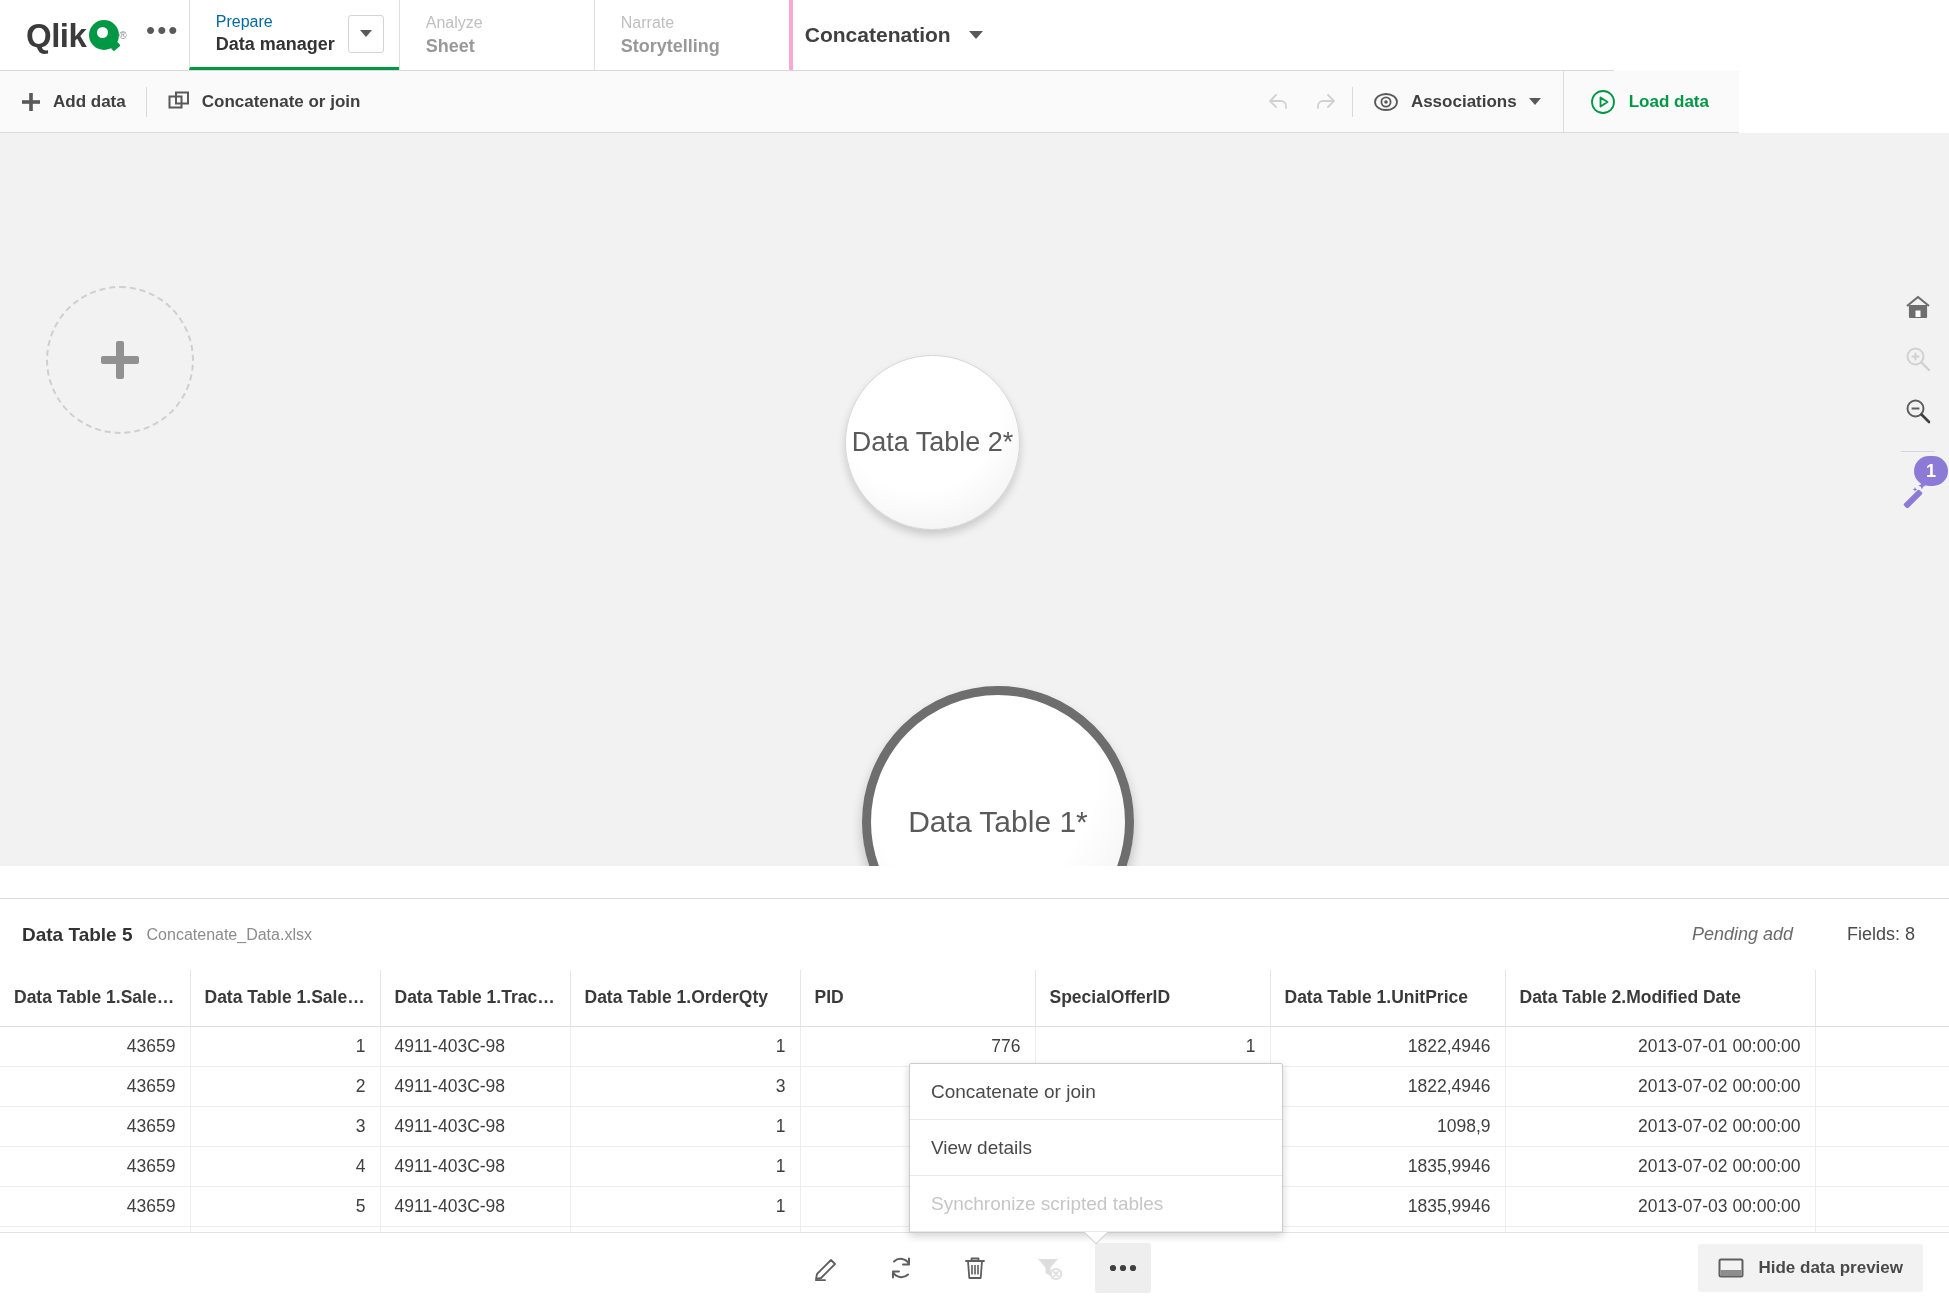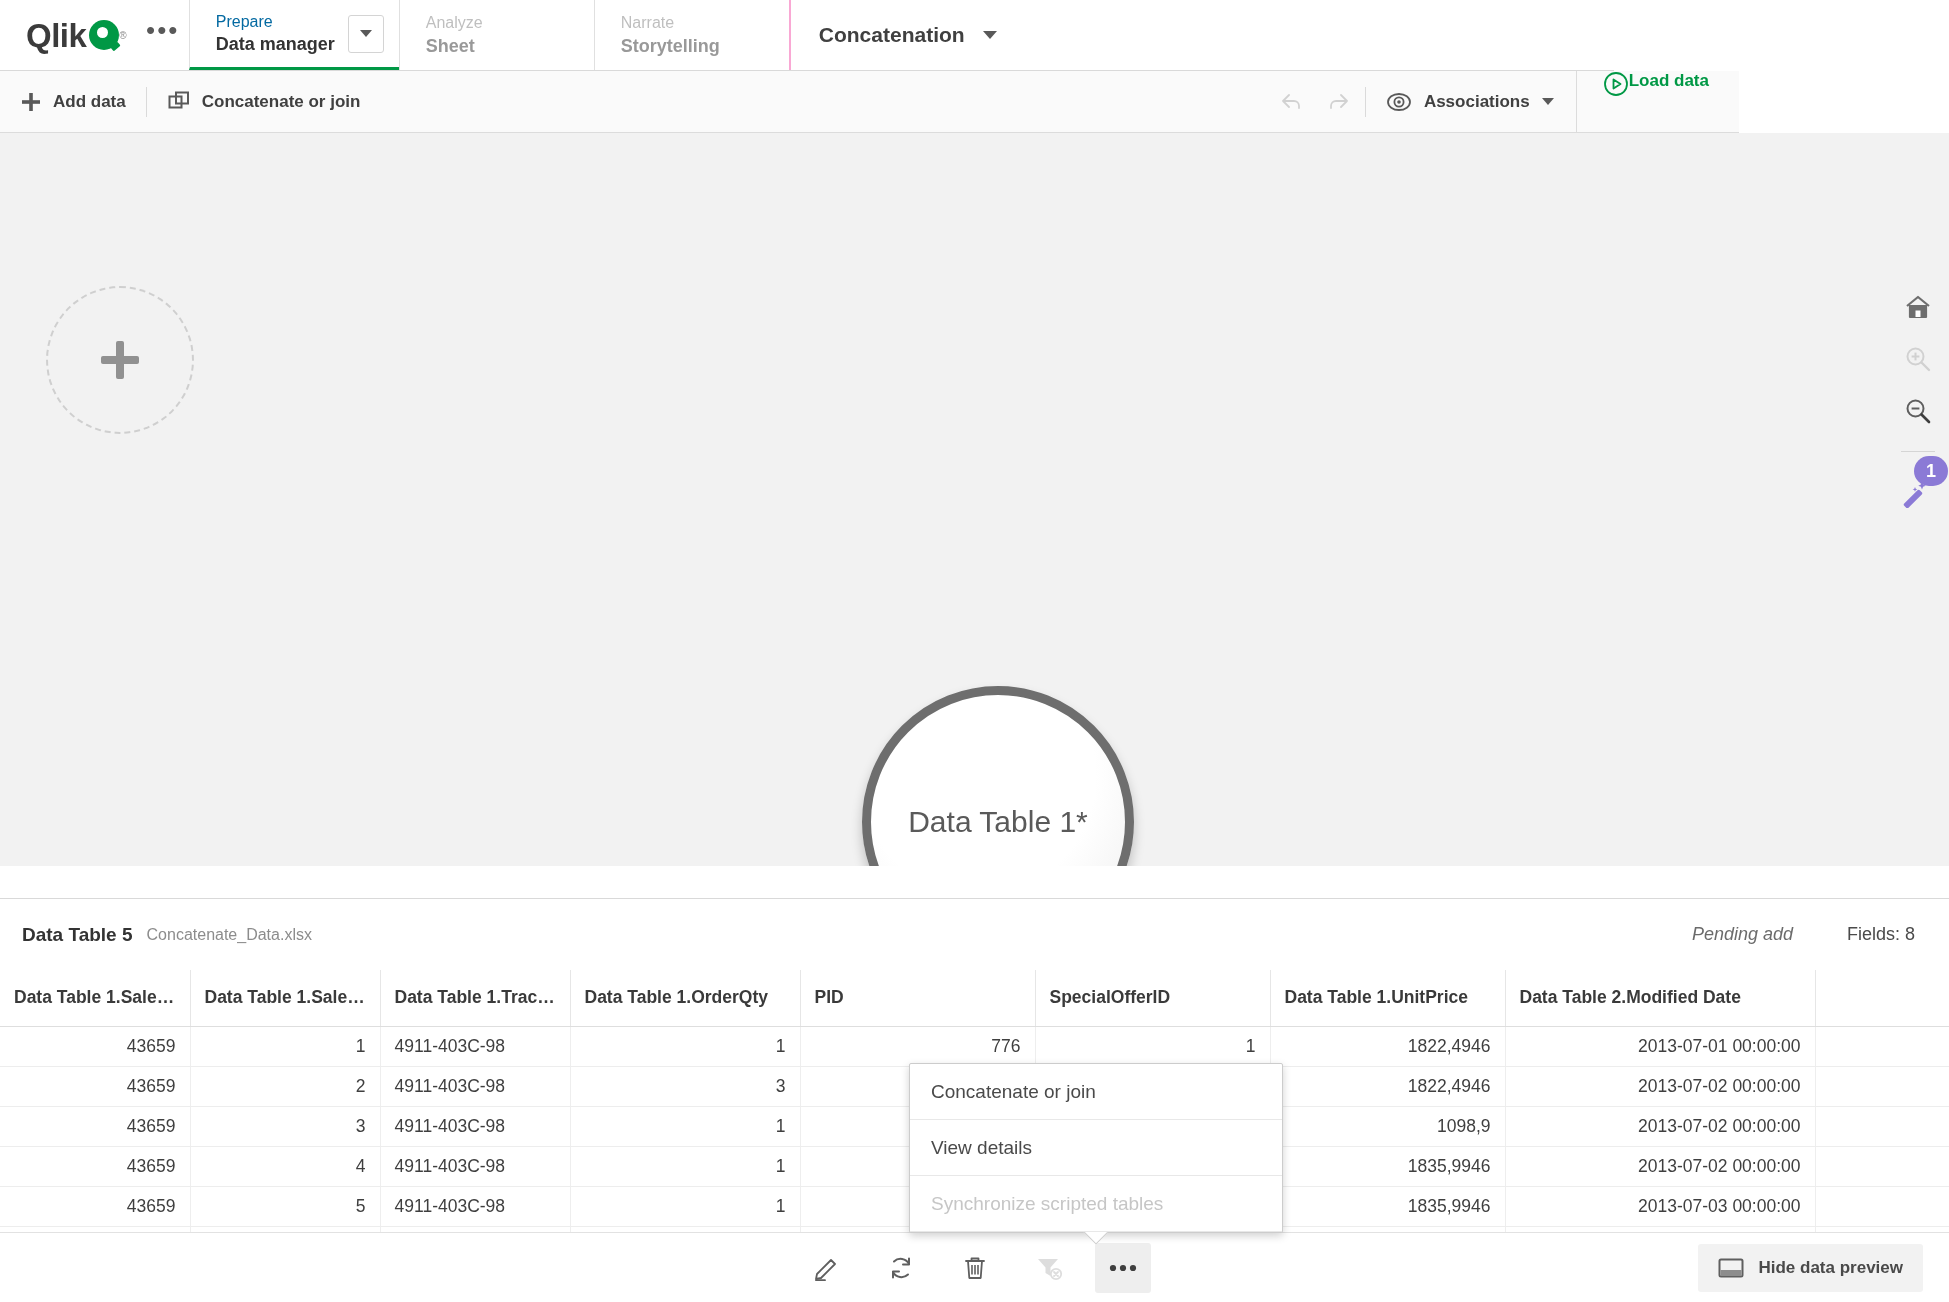--- a/index.html
+++ b/index.html
@@ -62,21 +62,21 @@
   .nav-dropdown-btn {
     position: absolute; right: 15px; top: 50%; transform: translateY(-50%);
     width: 36px; height: 38px; border: 1px solid #d4d4d4; border-radius: 3px;
     background: #fff; display: flex; align-items: center; justify-content: center;
     cursor: pointer;
   }
   .nav-item.active { padding-right: 64px; }
 
   .nav-title {
     display: flex; align-items: center; gap: 18px;
-    padding: 0 28px; border-left: 2px solid #f9a8d4; cursor: pointer;
+    padding: 0 12px; border-left: 4px solid #f9a8d4; cursor: pointer;
   }
   .nav-title .t { font-size: 21px; font-weight: 700; color: #404040; }
 
   .chev { width: 0; height: 0; border-left: 6px solid transparent;
           border-right: 6px solid transparent; border-top: 7px solid #595959; }
   .chev.thin { border-left-width: 7px; border-right-width: 7px; border-top-width: 8px; }
 
   
   .toolbar {
     position: absolute; top: 71px; left: 0; width: 1739px; height: 62px;
@@ -93,21 +93,21 @@
   .tb-icon-btn {
     width: 50px; height: 100%; display: flex; align-items: center; justify-content: center;
     cursor: pointer;
   }
   .tb-icon-btn.disabled { opacity: .35; cursor: default; }
   .assoc {
     display: flex; align-items: center; gap: 12px; padding: 0 22px 0 20px;
     height: 100%; cursor: pointer; font-size: 17px; color: #404040; font-weight: 700;
   }
   .load-data {
-    display: flex; align-items: flex-start; padding: 0 30px 0 26px;
+    display: flex; align-items: center; gap: 13px; padding: 0 30px 0 26px;
     height: 100%; border-left: 1px solid #dcdcdc; cursor: pointer;
     font-size: 17px; color: #009845; font-weight: 700;
   }
 
   
   .canvas {
     position: absolute; top: 133px; left: 0; width: 1949px; height: 733px;
     background: #f2f2f2; overflow: hidden;
   }
   .add-placeholder {
@@ -317,20 +317,23 @@
     </div>
   </div>
 
   <div class="canvas">
 
     <div class="add-placeholder">
       <span class="plus-h"></span>
       <span class="plus-v"></span>
     </div>
 
+    <div class="bubble t2">
+      <span class="cap">Data Table 2*</span>
+    </div>
 
     <div class="bubble t1">
       <span class="cap">Data Table 1*</span>
     </div>
 
     <div class="rail">
       <div class="rail-btn">
         <svg width="30" height="30" viewBox="0 0 30 30">
           <path d="M4 14 L15 5 L26 14" fill="none" stroke="#6e6e6e" stroke-width="2.2" stroke-linejoin="round"></path>
           <path d="M7 13 V25 H23 V13" fill="#6e6e6e" stroke="#6e6e6e" stroke-width="2.2" stroke-linejoin="round"></path>

